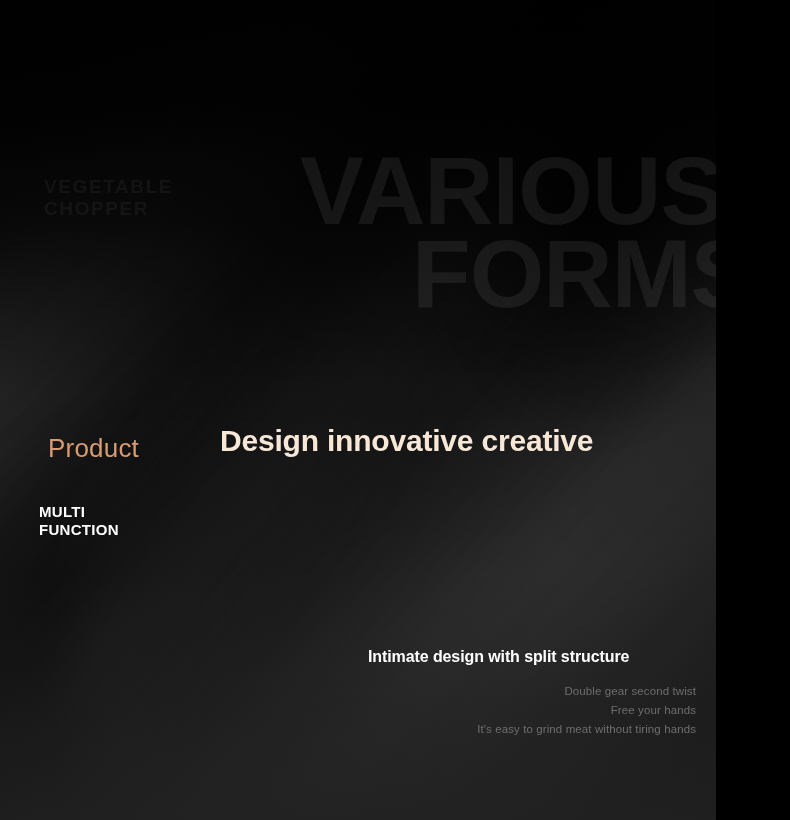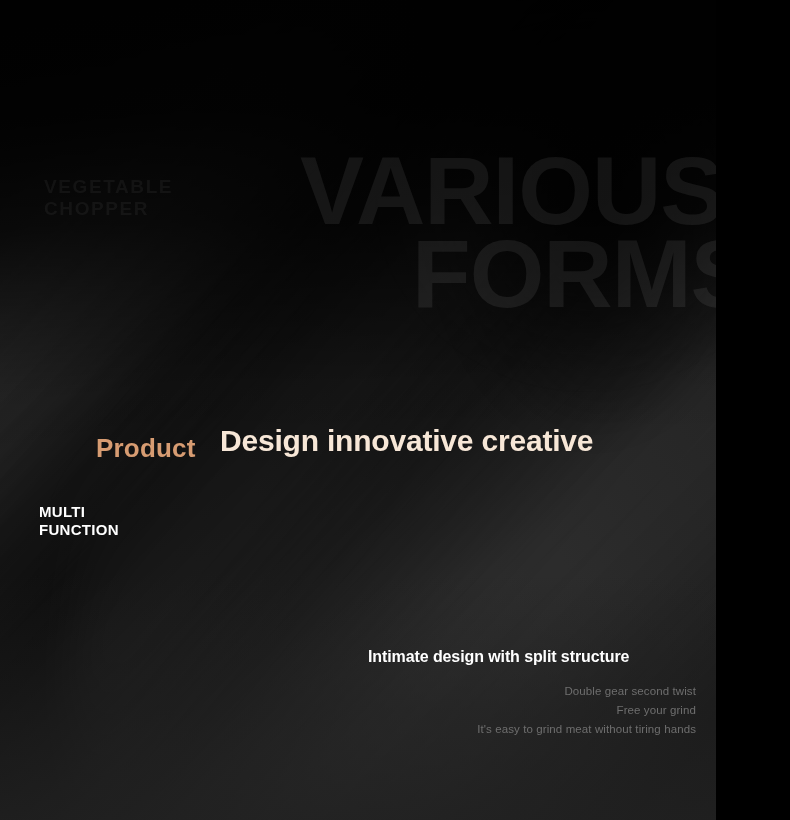--- a/index.html
+++ b/index.html
@@ -110,24 +110,23 @@
     user-select:none;
   }
   .ghost-huge .l1 { display:block; }
   .ghost-huge .l2 { display:block; margin-left:112px; }
 
   
   .kicker-product {
     position:absolute;
     left:48px; top:433px;
     font-size:26px;
-    font-weight:700;
+    font-weight:400;
     color:#d79c72;
     letter-spacing:0.2px;
-    margin-left:48px;
   }
   .headline-1 {
     position:absolute;
     left:220px; top:424px;
     font-size:30px;
     font-weight:700;
     color:#f7e7d7;
     letter-spacing:-0.2px;
     white-space:nowrap;
   }
@@ -205,17 +204,17 @@
 
   <div class="kicker-multi">MULTI
 FUNCTION</div>
 
   <div class="accent-rule"></div>
 
   <div class="subhead">Intimate design with split structure</div>
 
   <div class="bullets">
     <div>Double gear second twist</div>
-    <div>Free your grind</div>
+    <div>Free your hands</div>
     <div>It's easy to grind meat without tiring hands</div>
   </div>
 
 </div>
 
 </body></html>

